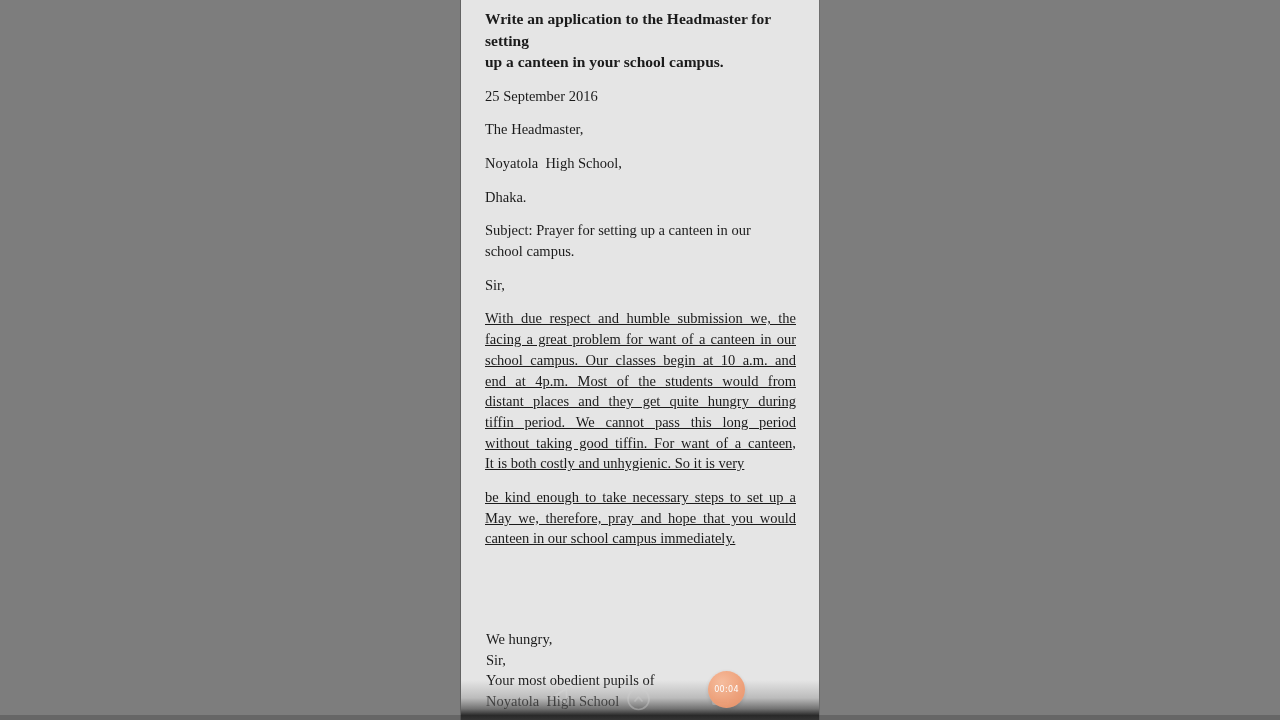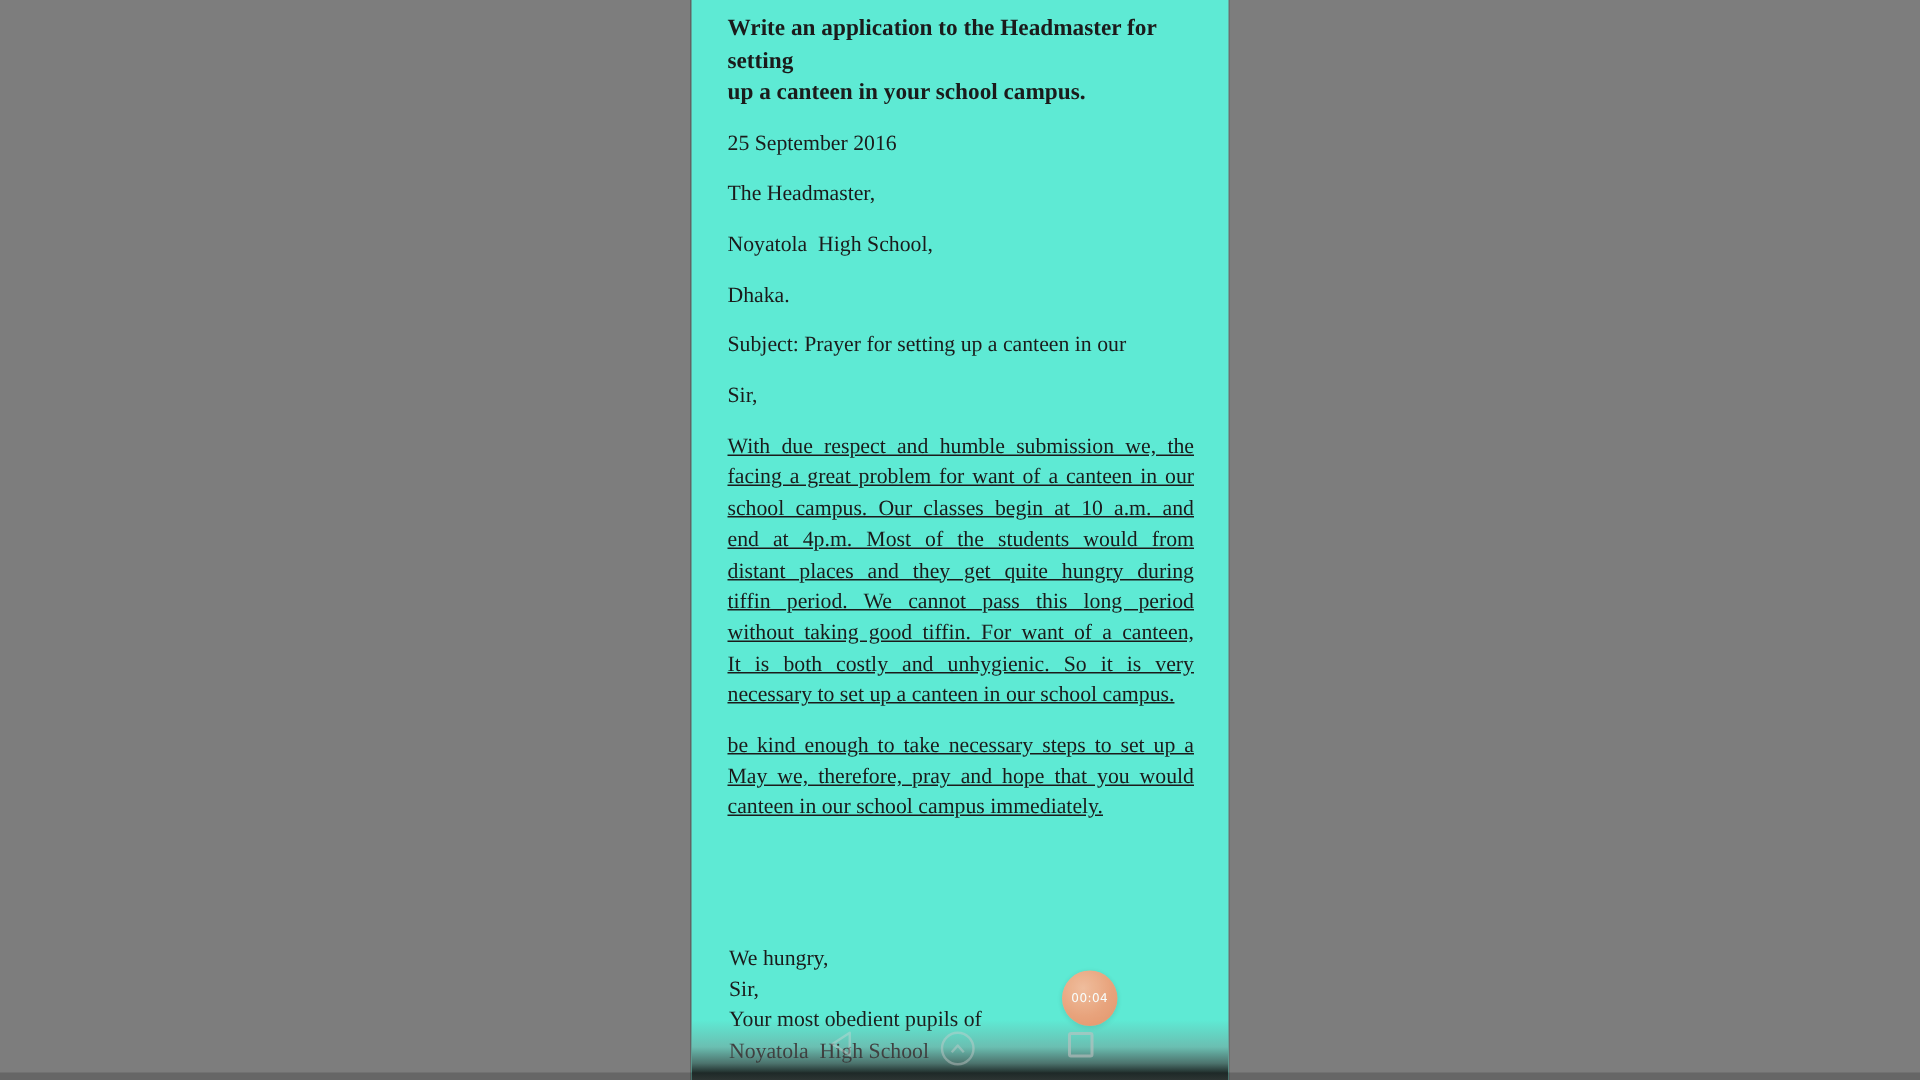--- a/index.html
+++ b/index.html
@@ -3,21 +3,21 @@
 <meta charset="utf-8">
 <style>
   * { margin:0; padding:0; box-sizing:border-box; }
   html,body { width:1280px; height:720px; overflow:hidden; background:#7d7d7d; }
   .stage { position:relative; width:1280px; height:720px; font-family:"Liberation Serif", serif; }
   .side { position:absolute; top:0; height:720px; background:#7d7d7d; }
   .side.left  { left:0; width:460px; }
   .side.right { left:820px; width:460px; }
   .page {
     position:absolute; left:460px; top:0; width:360px; height:720px;
-    background:#5eead4; border-left:1px solid #636363; border-right:1px solid #6e6e6e;
+    background:#e5e5e5; border-left:1px solid #636363; border-right:1px solid #6e6e6e;
     overflow:hidden;
   }
   .doc-flow {
     padding:8px 23px 0 24px;
     font-size:14.5px; line-height:20.7px; color:#1b1b1b;
   }
   .title-block { margin-bottom:13px; }
   .tline { font-weight:bold; font-size:15.5px; line-height:21.5px; }
   .block { margin-bottom:13px; }
   .para  { margin-bottom:13px;text-decoration:underline; }
@@ -34,21 +34,21 @@
       rgba(125,125,125,0.40) 45%,
       rgba(70,70,70,0.72) 72%,
       rgba(25,25,25,0.90) 88%,
       rgba(42,42,42,0.93) 100%);
   }
   .stage-bottom-shade {
     position:absolute; left:0; right:0; bottom:0; height:5px; z-index:1;
     background:rgba(0,0,0,0.18);
   }
   .recorder {
-    position:absolute; left:247px; top:647px; width:37px; height:37px; z-index:3;
+    position:absolute; left:247px; top:671px; width:37px; height:37px; z-index:3;
     border-radius:50%;
     background:radial-gradient(circle at 38% 32%, #f7bb9a 0%, #f0a078 55%, #eb9065 100%);
     box-shadow:0 1px 4px rgba(0,0,0,0.12);
     display:flex; align-items:center; justify-content:center;
     color:#fff; font-family:"DejaVu Sans", sans-serif; font-size:8px; letter-spacing:0.3px;
     opacity:0.95; cursor:pointer; border:none;
   }
   .nav-back { position:absolute; left:90px; top:686px; z-index:3; opacity:0.38; }
   .nav-home { position:absolute; left:165px; top:686px; z-index:3; opacity:0.42; }
   .nav-recents {
@@ -80,35 +80,35 @@
       <div>
 
       <div class="block">The Headmaster,</div>
           <div class="block">Noyatola&nbsp; High School,</div>
           <div class="block">Dhaka.</div>
         </div>
 
       <div class="block">
 
       <div>Subject: Prayer for setting up a canteen in our</div>
+          <div>school campus.</div>
         </div>
 
       <div class="block">Sir,</div>
 
       <div class="para">
 
       <div class="jline">With due respect and humble submission we, the</div>
           <div class="jline">facing a great problem for want of a canteen in our</div>
           <div class="jline">school campus. Our classes begin at 10 a.m. and</div>
           <div class="jline">end at 4p.m. Most of the students would from</div>
           <div class="jline">distant places and they get quite hungry during</div>
           <div class="jline">tiffin period. We cannot pass this long period</div>
           <div class="jline">without taking good tiffin. For want of a canteen,</div>
           <div class="jline">It is both costly and unhygienic. So it is very</div>
-          <div class="jline">necessary to set up a canteen in our school campus.</div>
         </div>
 
       <div class="para">
 
       <div class="jline">be kind enough to take necessary steps to set up a</div>
           <div class="jline">May we, therefore, pray and hope that you would</div>
           <div class="jline">canteen in our school campus immediately.</div>
         </div>
 
     </div>

